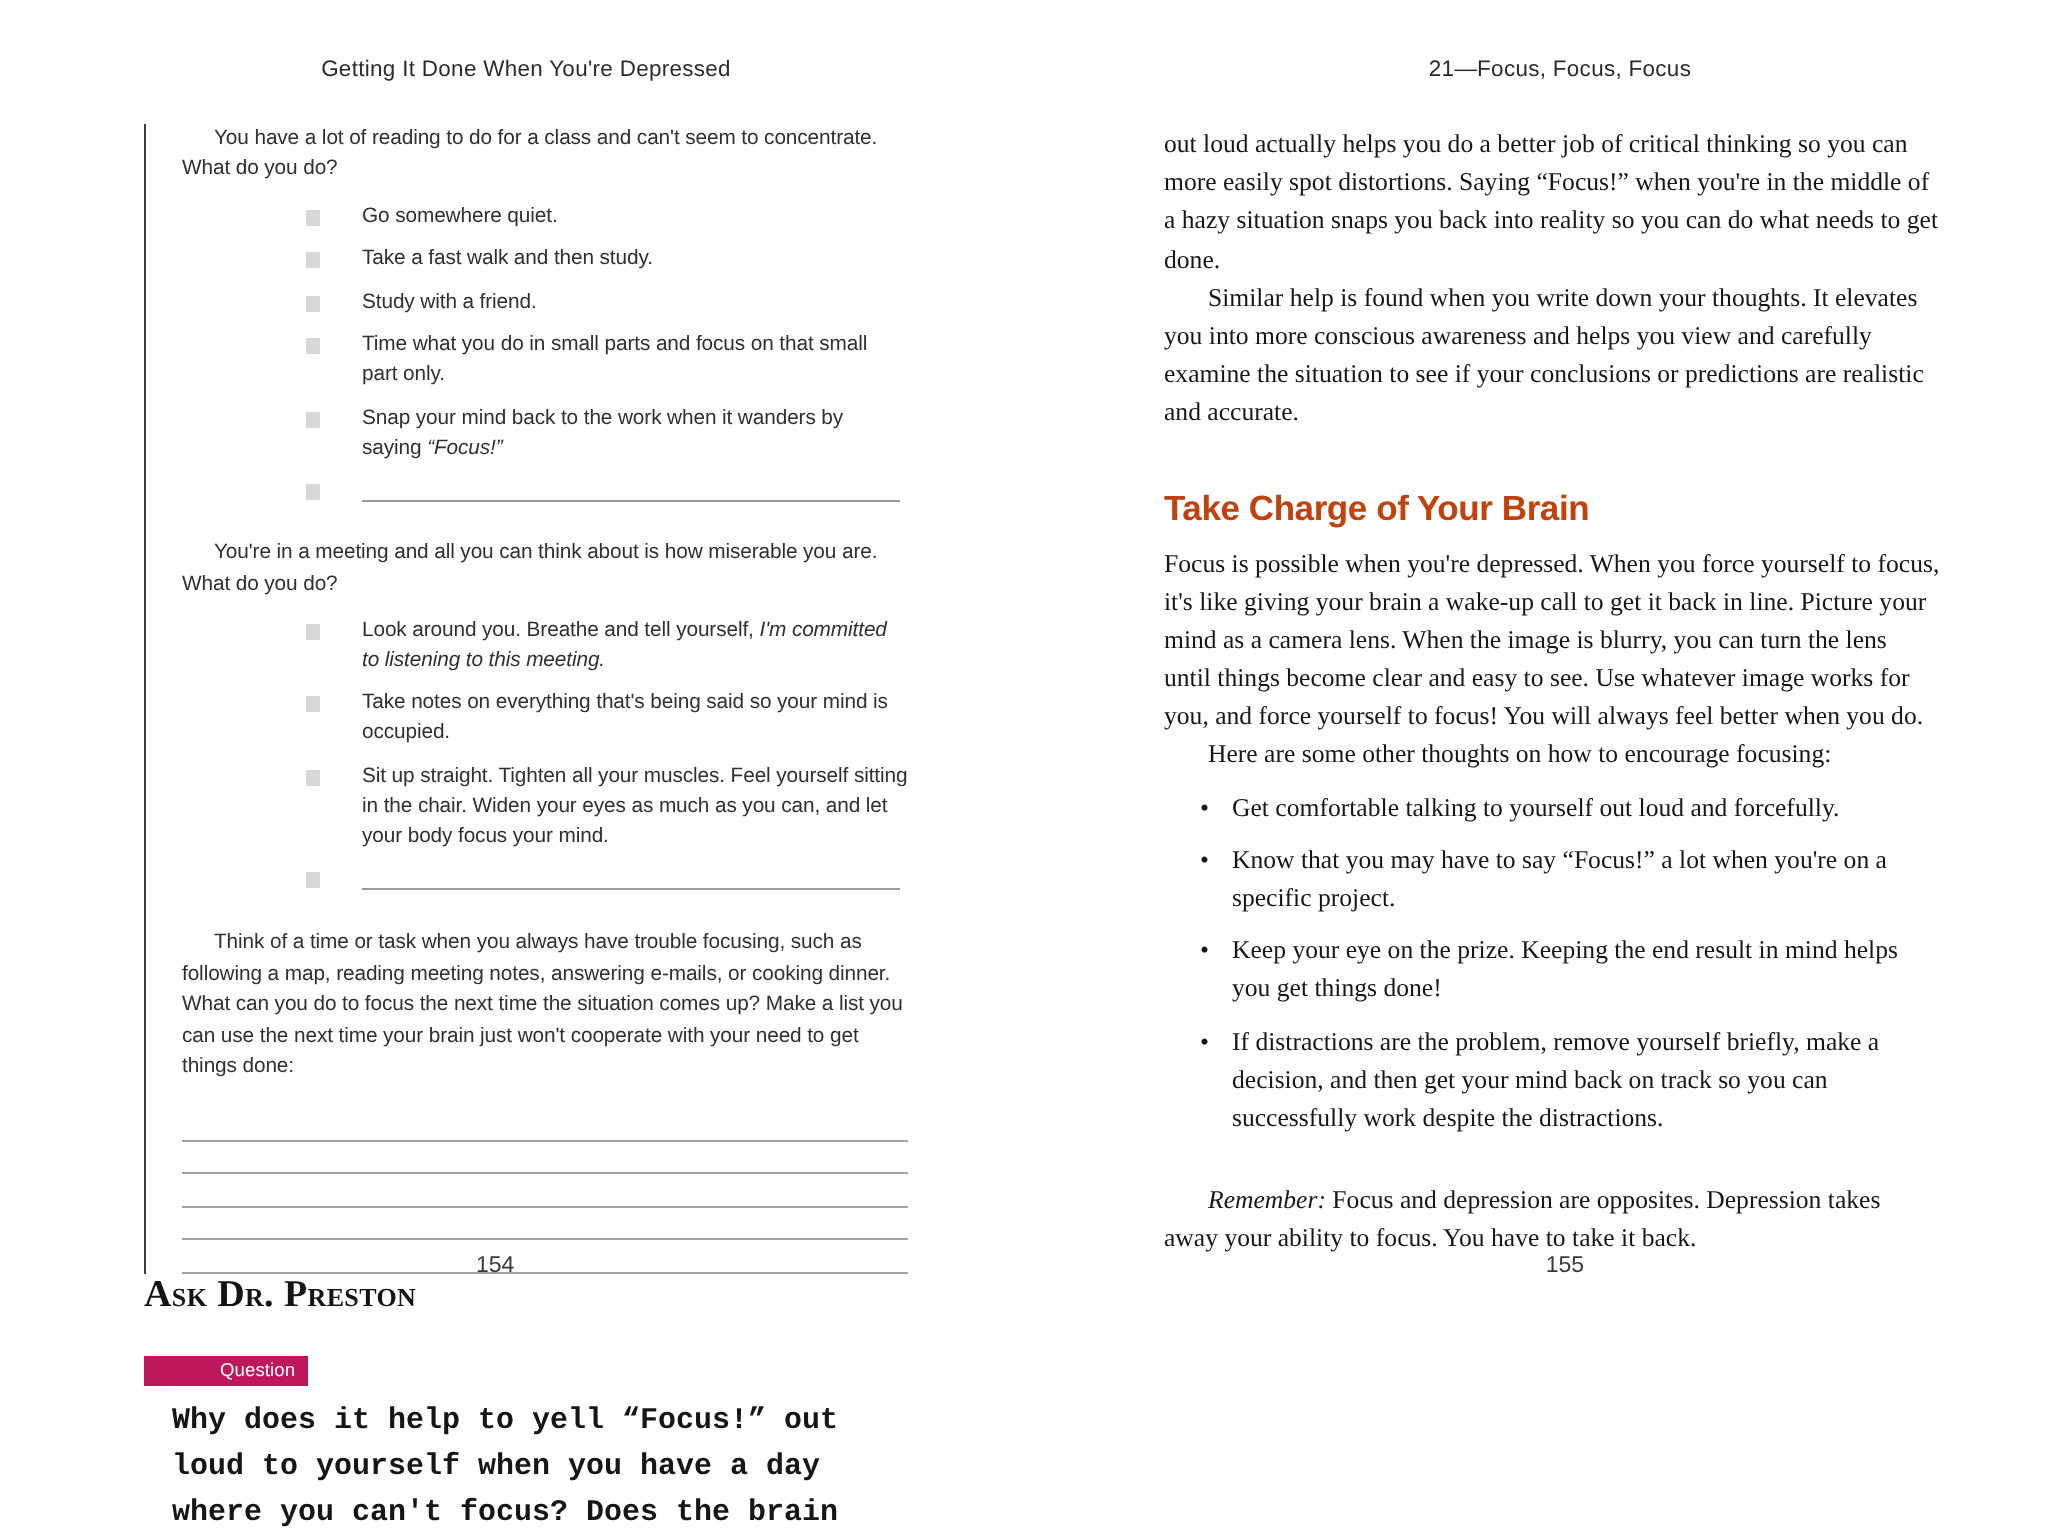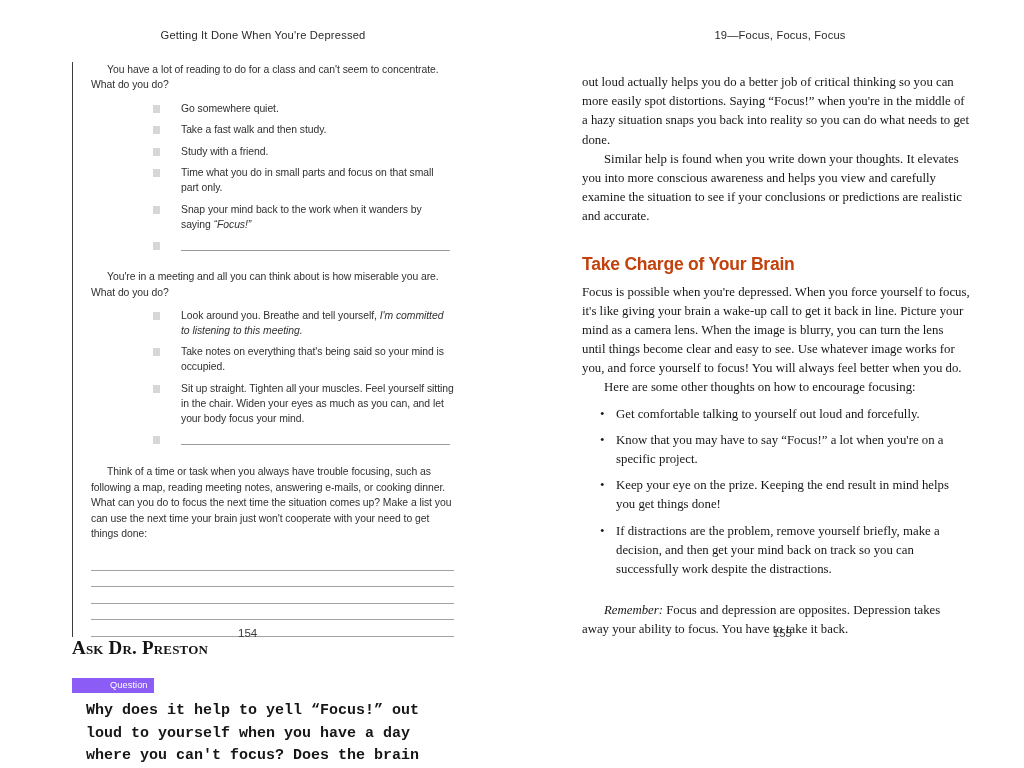--- a/index.html
+++ b/index.html
@@ -123,41 +123,41 @@
     color: #141414;
   }
   .badge {
     display: inline-block;
     font-family: "Liberation Sans", sans-serif;
     font-size: 9.3px;
     padding: 2.2px 6px 2.8px 6px;
     margin-top: 19px;
     letter-spacing: 0.005em;
   }
-  .badge-question { background: #8b5cf6; color: #ffffff; padding-left: 38px; }
+  .badge-question { background: #be185d; color: #ffffff; padding-left: 38px; }
   .badge-answer   { background: #c9c9c9; color: #1b1b1b; }
 
   .qa-body {
     margin: 7px 0 0 14px;
     font-family: Liberation Mono, monospace;
     font-size: 15px;
     line-height: 1.52;
     color: #161616;
   }
   .qa-body.q { font-weight: bold; }
 
   
   .prose {
     font-family: "Liberation Serif", serif;
     font-size: 12.8px;
     line-height: 1.5;
     color: #161616;
     margin: 0;
   }
-  .prose.first { margin-top: 32px; }
+  .prose.first { margin-top: 22px; }
   .prose.indent { text-indent: 22px; }
 
   h2.section-head {
     font-family: "Liberation Sans", sans-serif;
     font-weight: bold;
     font-size: 17.5px;
     letter-spacing: -0.012em;
     color: #c2410c;
     margin: 27px 0 8px 0;
   }
@@ -264,21 +264,21 @@
 
     <div class="badge badge-answer">Answer</div>
 
     
 
     <div class="folio folio-left">154</div>
   </div>
 
   <div class="page page-right">
 
-    <div class="running-head">19—Focus, Focus, Focus</div>
+    <div class="running-head">21—Focus, Focus, Focus</div>
 
     <p class="prose first">out loud actually helps you do a better job of critical thinking so you can more easily spot distortions. Saying “Focus!” when you're in the middle of a hazy situation snaps you back into reality so you can do what needs to get done.</p>
 
     <p class="prose indent">Similar help is found when you write down your thoughts. It elevates you into more conscious awareness and helps you view and carefully examine the situation to see if your conclusions or predictions are realistic and accurate.</p>
 
     <h2 class="section-head">Take Charge of Your Brain</h2>
 
     <p class="prose">Focus is possible when you're depressed. When you force yourself to focus, it's like giving your brain a wake-up call to get it back in line. Picture your mind as a camera lens. When the image is blurry, you can turn the lens until things become clear and easy to see. Use whatever image works for you, and force yourself to focus! You will always feel better when you do.</p>
 
     <p class="prose indent">Here are some other thoughts on how to encourage focusing:</p>

